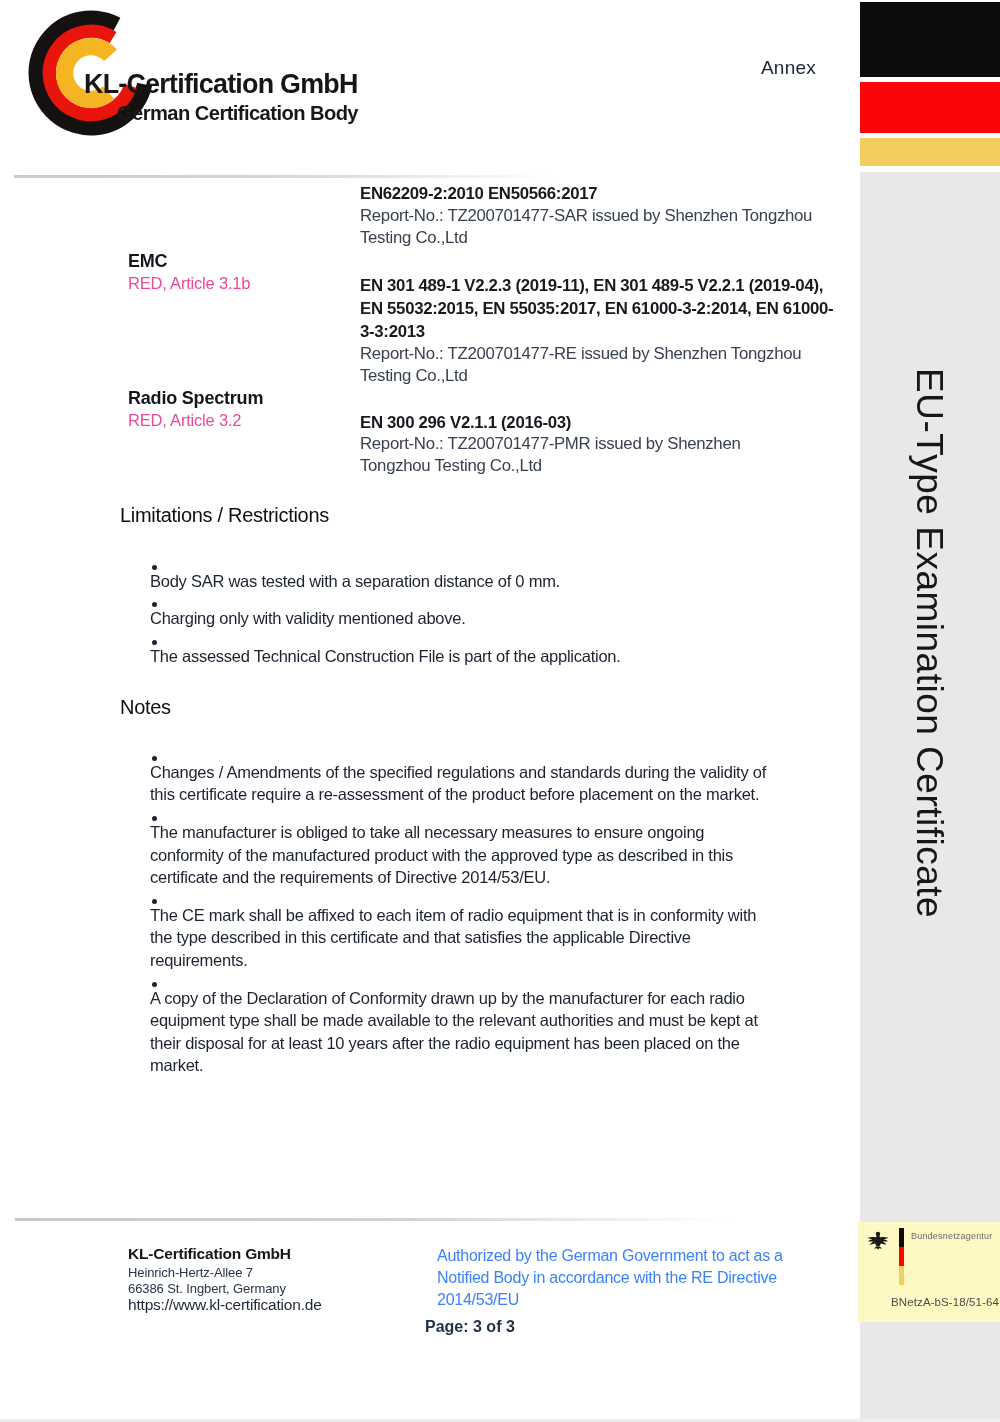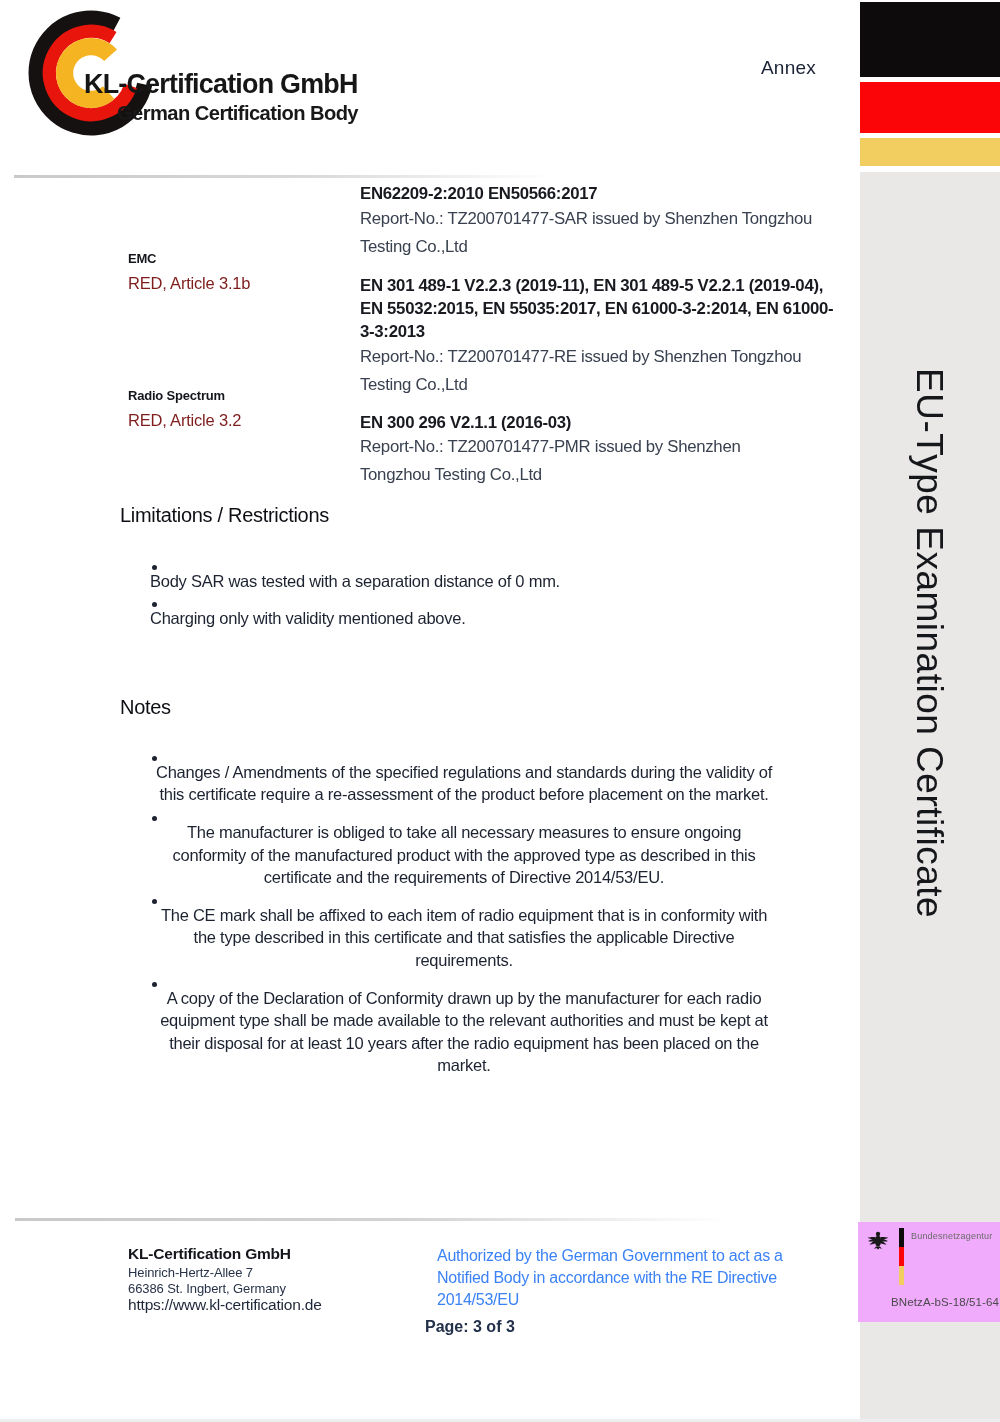--- a/index.html
+++ b/index.html
@@ -22,58 +22,58 @@
   .annex{
     position:absolute;left:761px;top:57px;font-size:19px;color:#1b2336;
     letter-spacing:0.2px;
   }
   .rule-top{
     position:absolute;left:14px;top:175px;width:540px;height:3px;
     background:linear-gradient(to right,#c9c9c9 0%,#d9d9d9 55%,rgba(255,255,255,0) 100%);
   }
 
   
-  .sec-label{position:absolute;left:128px;font-size:13px;font-weight:bold;color:#14161c;letter-spacing:-0.2px;}
-  .sec-article{position:absolute;left:128px;font-size:16.5px;color:#7f1d1d;letter-spacing:-0.2px;}
+  .sec-label{position:absolute;left:128px;font-size:18px;font-weight:bold;color:#14161c;letter-spacing:-0.2px;}
+  .sec-article{position:absolute;left:128px;font-size:16.5px;color:#ec4899;letter-spacing:-0.2px;}
   .norms{
     position:absolute;left:360px;width:478px;font-size:16.8px;font-weight:bold;
     color:#181a20;line-height:23px;letter-spacing:-0.3px;
   }
   .report{
     position:absolute;left:360px;width:472px;font-size:16.8px;color:#39404f;
-    line-height:28px;letter-spacing:-0.3px;
+    line-height:22px;letter-spacing:-0.3px;
   }
 
   
   .h-section{
     position:absolute;left:120px;font-size:20px;font-weight:normal;color:#0d0f14;
     letter-spacing:-0.3px;
   }
   .bullets{position:absolute;left:150px;margin:0;padding:0;list-style:none;}
   .bullets li{display:flex;margin:0 0 1px 0;flex-direction:column;}
   .dot{
     width:5px;height:5px;border-radius:50%;background:#1c2230;flex:0 0 5px;
     margin:9px 24px 0 2px;
   }
   .b-text{font-size:16.5px;color:#1c2230;line-height:22.4px;letter-spacing:-0.25px;}
   .lim-text{width:620px;}
   .note-text{width:628px;}
-  .bullets.notes li{margin-bottom:1.5px;text-align:center;}
+  .bullets.notes li{margin-bottom:1.5px;}
 
   
   .side-black{position:absolute;left:860px;top:2px;width:140px;height:75px;}
   .side-red{position:absolute;left:860px;top:82px;width:140px;height:51px;}
   .side-gold{position:absolute;left:860px;top:138px;width:140px;height:28px;}
   .side-gray{position:absolute;left:860px;top:172px;width:140px;height:1250px;background:#e9e8e7;}
   .vertical-title{
     position:absolute;left:908px;top:368px;writing-mode:vertical-rl;
     font-size:37px;color:#16171b;letter-spacing:0.5px;white-space:nowrap;
   }
   .bnetza-box{
-    position:absolute;left:858px;top:1222px;width:142px;height:100px;background:#f0abfc;
+    position:absolute;left:858px;top:1222px;width:142px;height:100px;background:#fef9c3;
   }
   .bnetza-eagle{position:absolute;left:8px;top:6px;width:24px;height:24px;}
   .bnetza-stripe{position:absolute;left:41px;top:6px;width:5px;height:57px;}
   .bnetza-stripe .seg{width:5px;height:19px;}
   .bnetza-agency{
     position:absolute;left:53px;top:9px;font-size:9px;color:#6b6b6b;letter-spacing:0.2px;
   }
   .bnetza-code{
     position:absolute;right:1px;top:74px;font-size:11.5px;color:#4a4a4a;letter-spacing:0.1px;
   }
@@ -126,20 +126,24 @@
 
 <div class="h-section" style="top:504px">Limitations / Restrictions</div>
 <ul class="bullets" style="top:556px">
   <li>
     <span class="dot"></span>
     <span class="b-text lim-text">Body SAR was tested with a separation distance of 0 mm.</span>
   </li>
   <li>
     <span class="dot"></span>
     <span class="b-text lim-text">Charging only with validity mentioned above.</span>
+  </li>
+  <li>
+    <span class="dot"></span>
+    <span class="b-text lim-text">The assessed Technical Construction File is part of the application.</span>
   </li>
 </ul>
 
 <div class="h-section" style="top:696px">Notes</div>
 <ul class="bullets notes" style="top:747px">
   <li>
     <span class="dot"></span>
     <span class="b-text note-text">Changes / Amendments of the specified regulations and standards during the validity of this certificate require a re-assessment of the product before placement on the market.</span>
   </li>
   <li>

